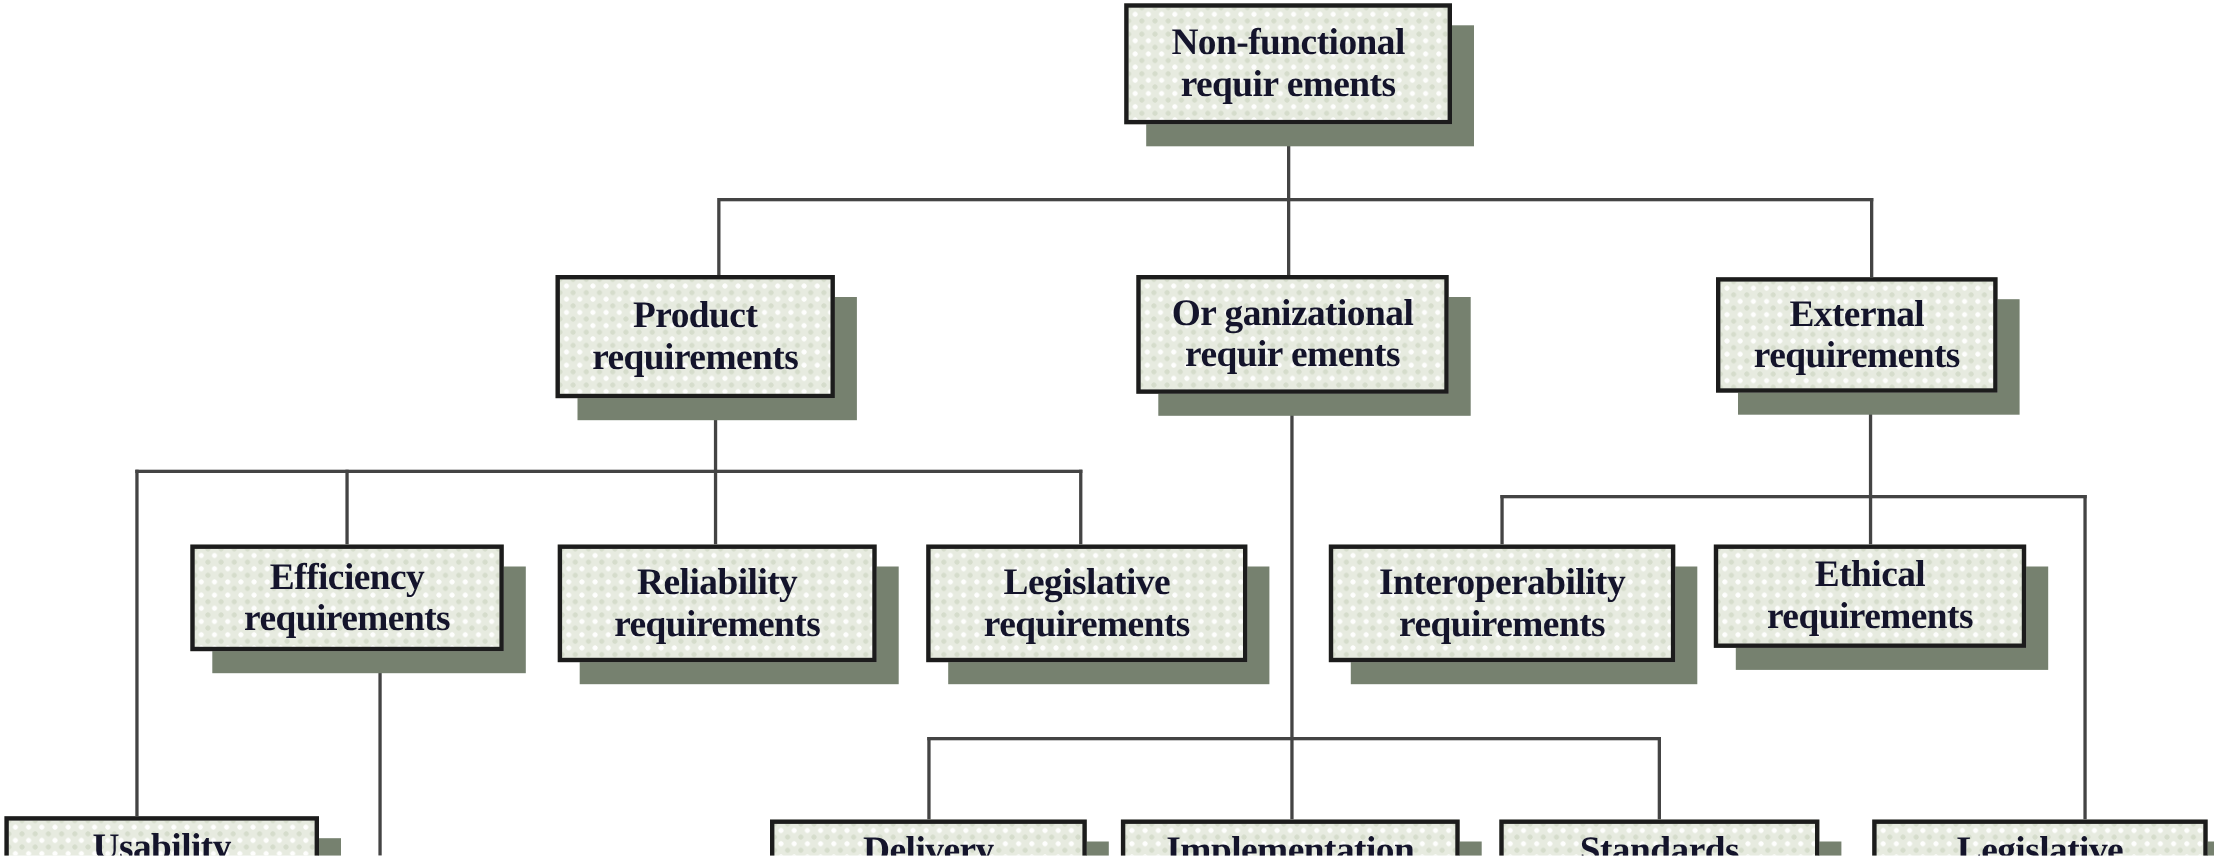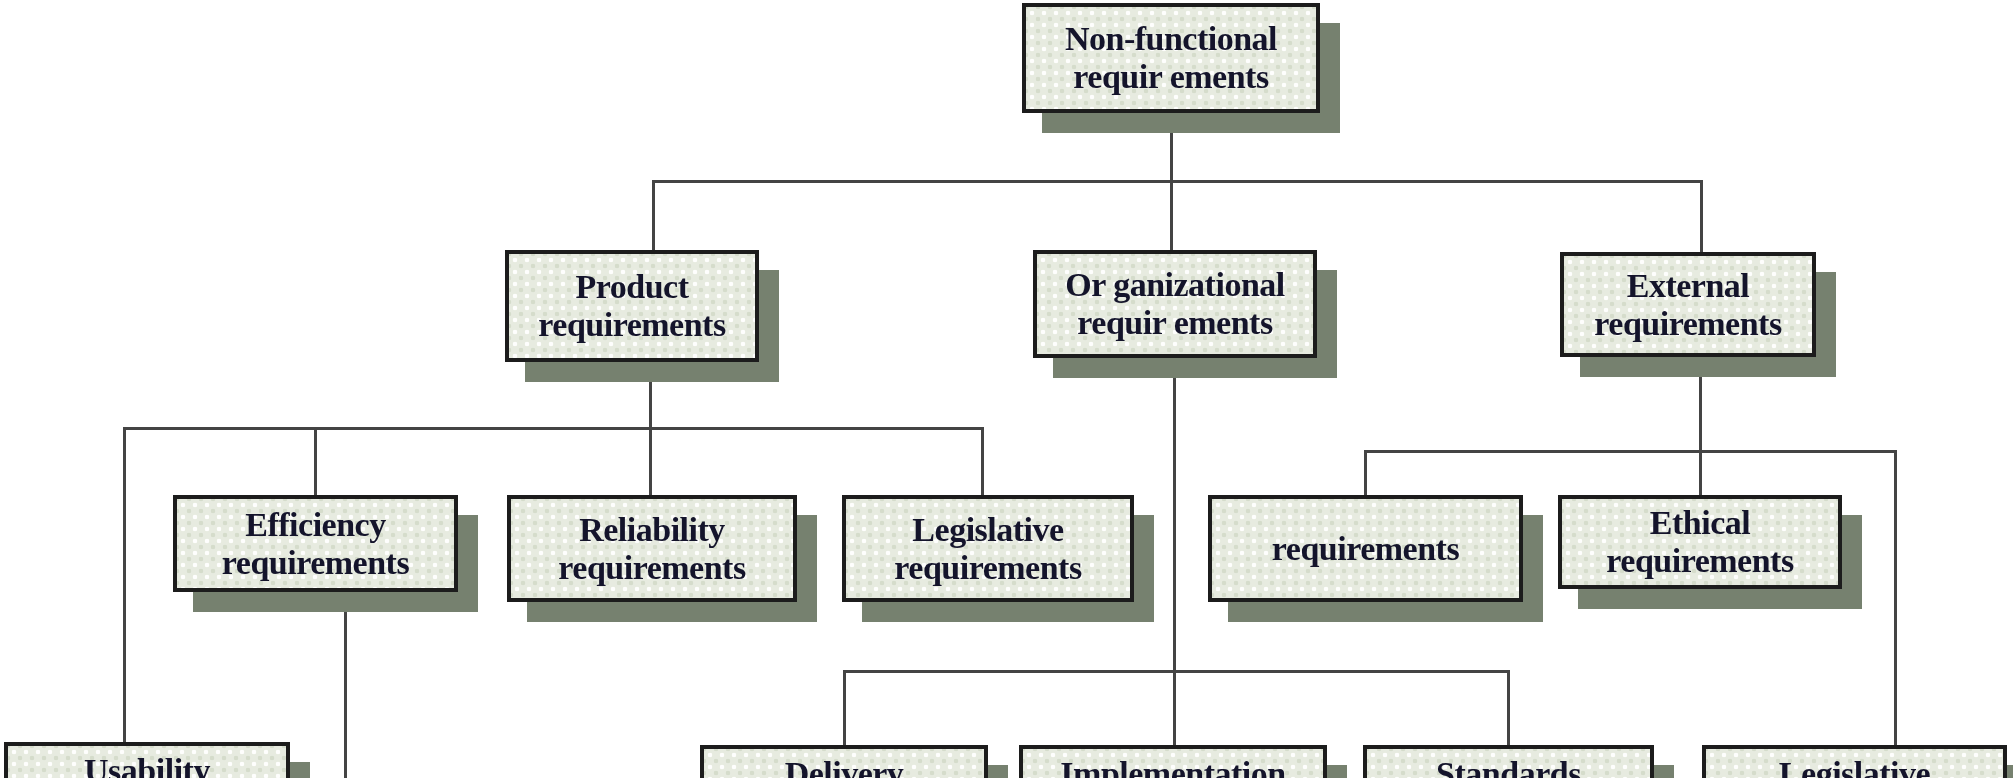--- a/index.html
+++ b/index.html
@@ -82,20 +82,21 @@
   </div>
   <div class="node" style="left:507px;top:495px;width:290px;height:107px;">
     <span>Reliability</span>
     <span>requirements</span>
   </div>
   <div class="node" style="left:842px;top:495px;width:292px;height:107px;">
     <span>Legislative</span>
     <span>requirements</span>
   </div>
   <div class="node" style="left:1208px;top:495px;width:315px;height:107px;">
+    <span>Interoperability</span>
     <span>requirements</span>
   </div>
   <div class="node" style="left:1558px;top:495px;width:284px;height:94px;">
     <span>Ethical</span>
     <span>requirements</span>
   </div>
 
   <div class="node cut" style="left:4px;top:742px;width:286px;height:120px;">
     <span>Usability</span>
   </div>

